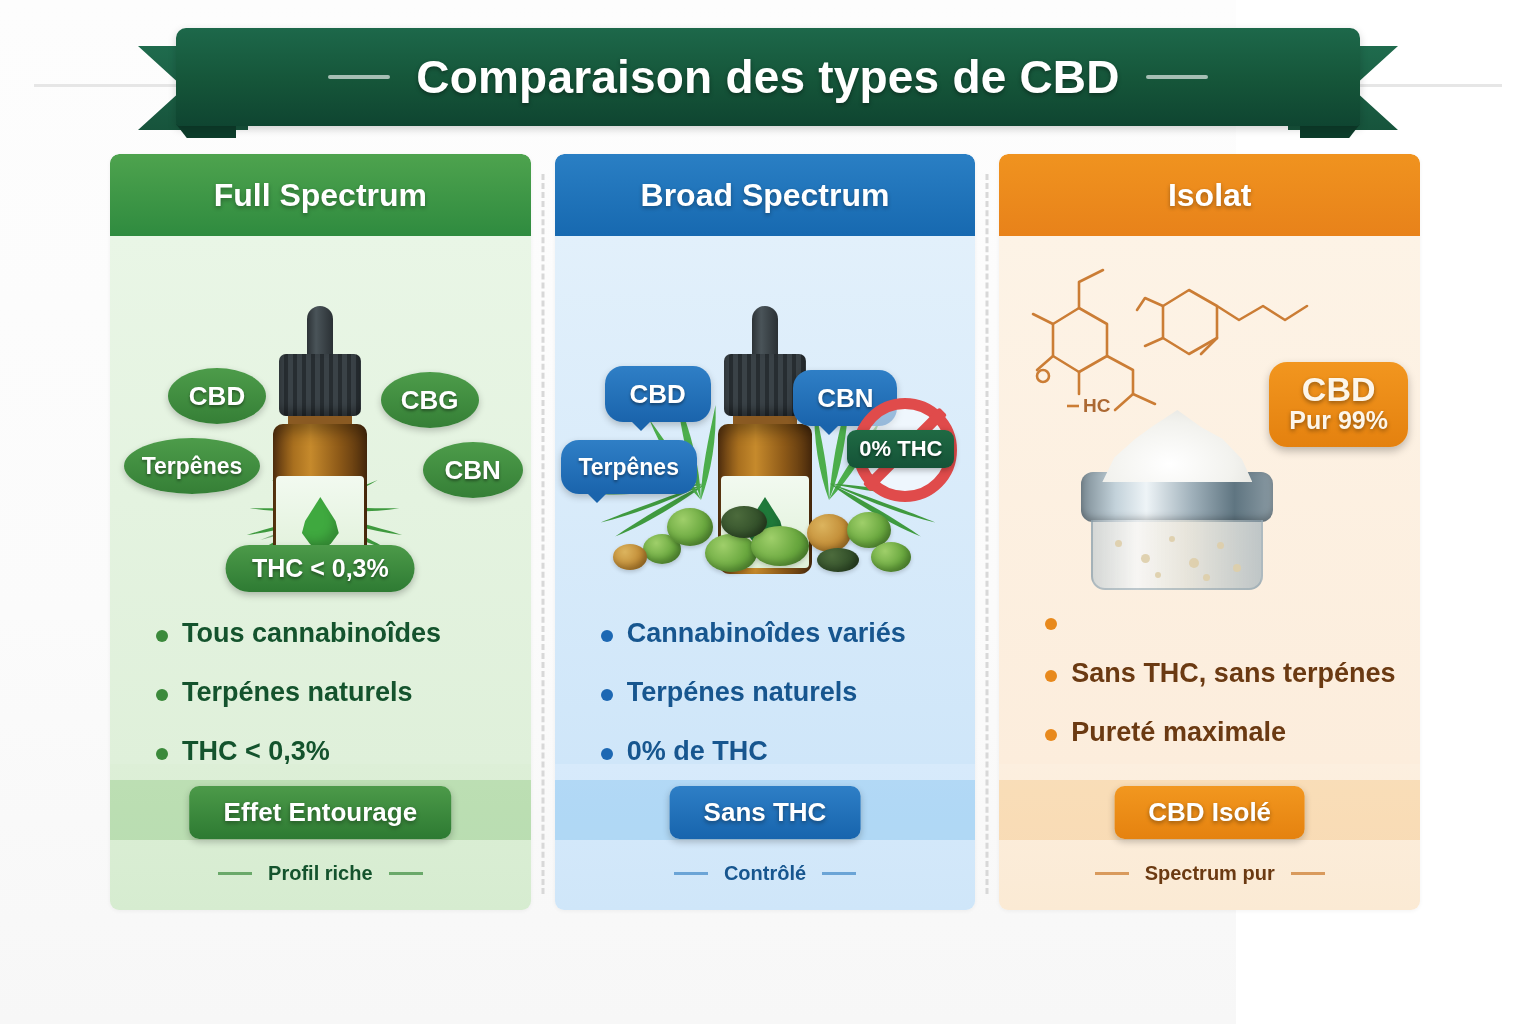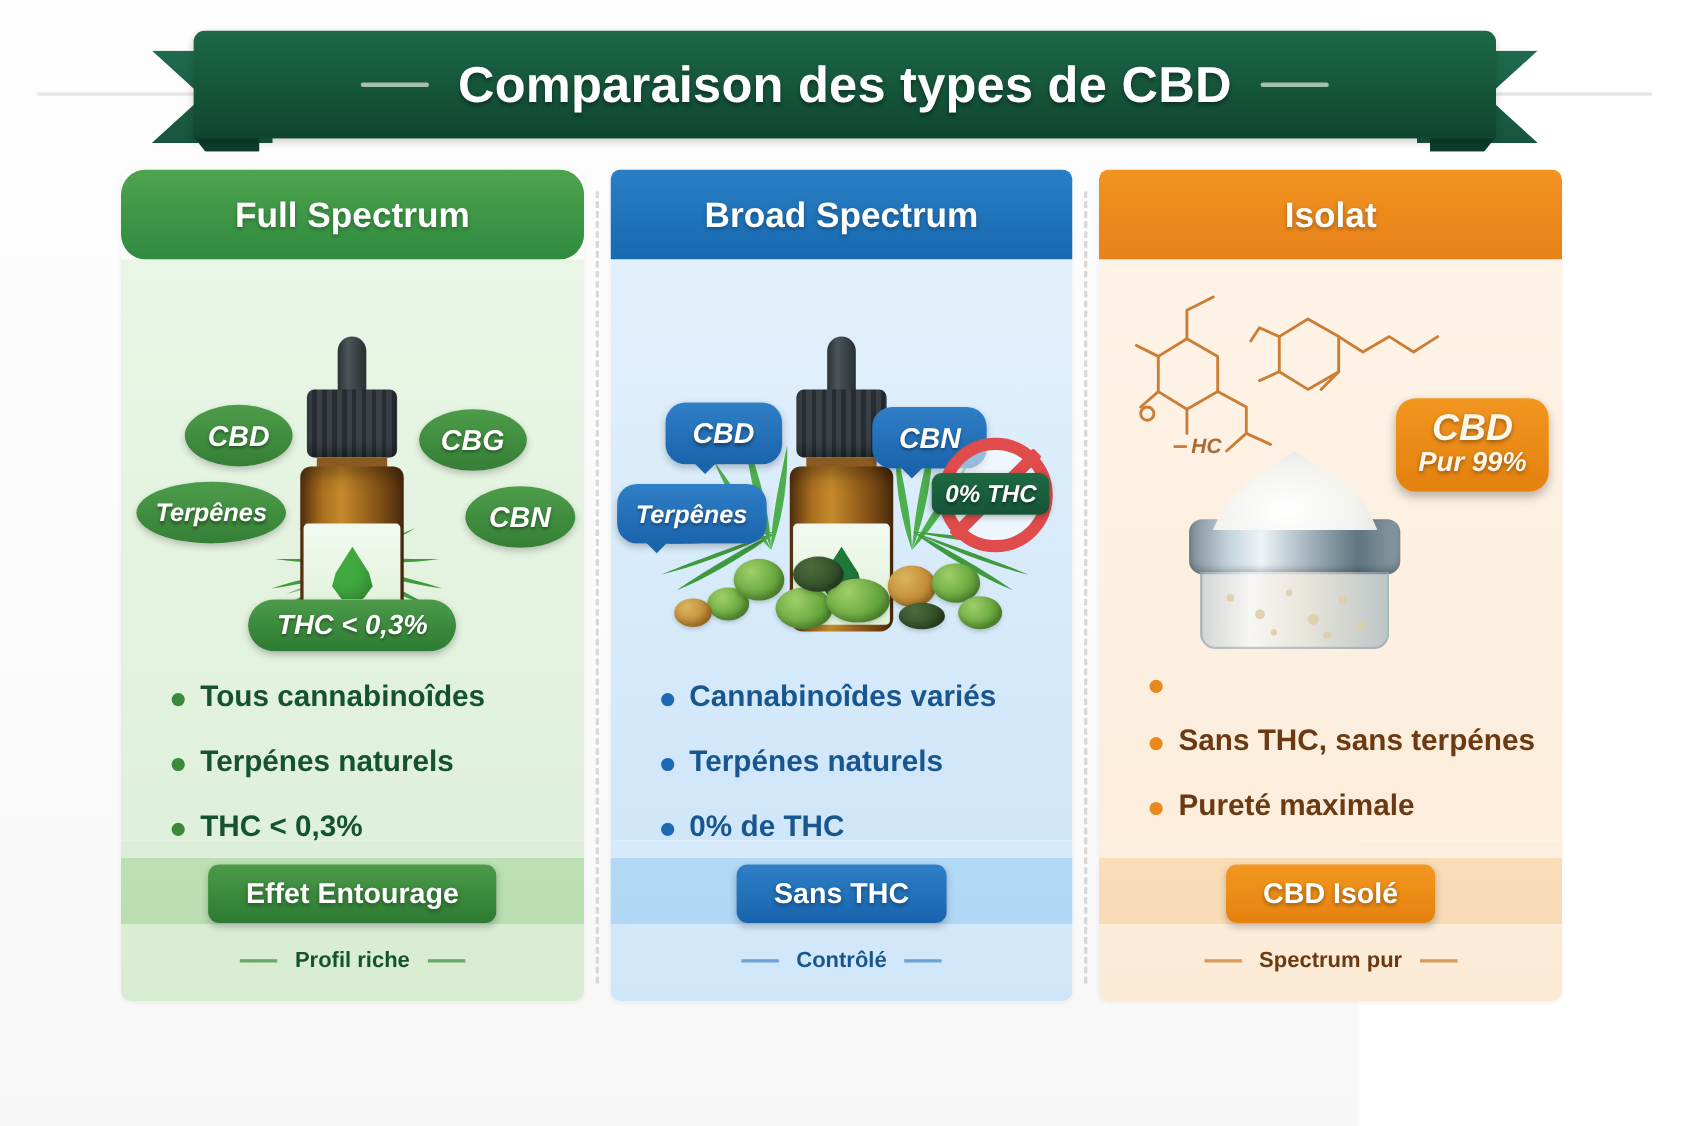--- a/index.html
+++ b/index.html
@@ -81,32 +81,32 @@
     border-radius: 9px 9px 0 0;
   }
   .col-head span {
     color: #fff; font-size: 32px; font-weight: bold;
     text-shadow: 0 2px 4px rgba(0,0,0,.32);
   }
   .col-body { flex: 1 1 auto; position: relative; }
   .col-foot { flex: 0 0 146px; position: relative; }
 
   
-  .col.green  .col-head { background: linear-gradient(180deg,#4ea34e 0%, #2f8b3f 100%); border-radius: 23px; }
+  .col.green  .col-head { background: linear-gradient(180deg,#4ea34e 0%, #2f8b3f 100%); }
   .col.green  .col-body { background: linear-gradient(180deg,#e9f6e6 0%, #dff0da 100%); }
   .col.green  .col-foot { background: linear-gradient(180deg,#ddefd7 0%, #d6ecd0 100%); }
   .col.blue   .col-head { background: linear-gradient(180deg,#2a7fc4 0%, #1769b0 100%); }
   .col.blue   .col-body { background: linear-gradient(180deg,#e2f0fb 0%, #cfe6f9 100%); }
   .col.blue   .col-foot { background: linear-gradient(180deg,#d7eafb 0%, #cfe6f9 100%); }
   .col.orange .col-head { background: linear-gradient(180deg,#f0931f 0%, #e8821a 100%); }
   .col.orange .col-body { background: linear-gradient(180deg,#fdf3e6 0%, #fceddc 100%); }
   .col.orange .col-foot { background: linear-gradient(180deg,#fcefdf 0%, #fbead4 100%); }
 
   
-  .art { position: relative; height: 368px; font-style: italic; }
+  .art { position: relative; height: 368px; }
 
   
   .leaf { position: absolute; transform-origin: 50% 100%; }
   .leaf svg { display:block; }
 
   
   .bottle { position: absolute; left: 50%; transform: translateX(-50%); bottom: 30px; width: 104px; }
   .b-tip { width: 26px; height: 52px; margin: 0 auto; border-radius: 13px 13px 4px 4px;
            background: linear-gradient(90deg,#2c3236 0%,#4a5459 35%,#2a3034 100%); }
   .b-cap { width: 82px; height: 62px; margin: -4px auto 0; border-radius: 7px;

